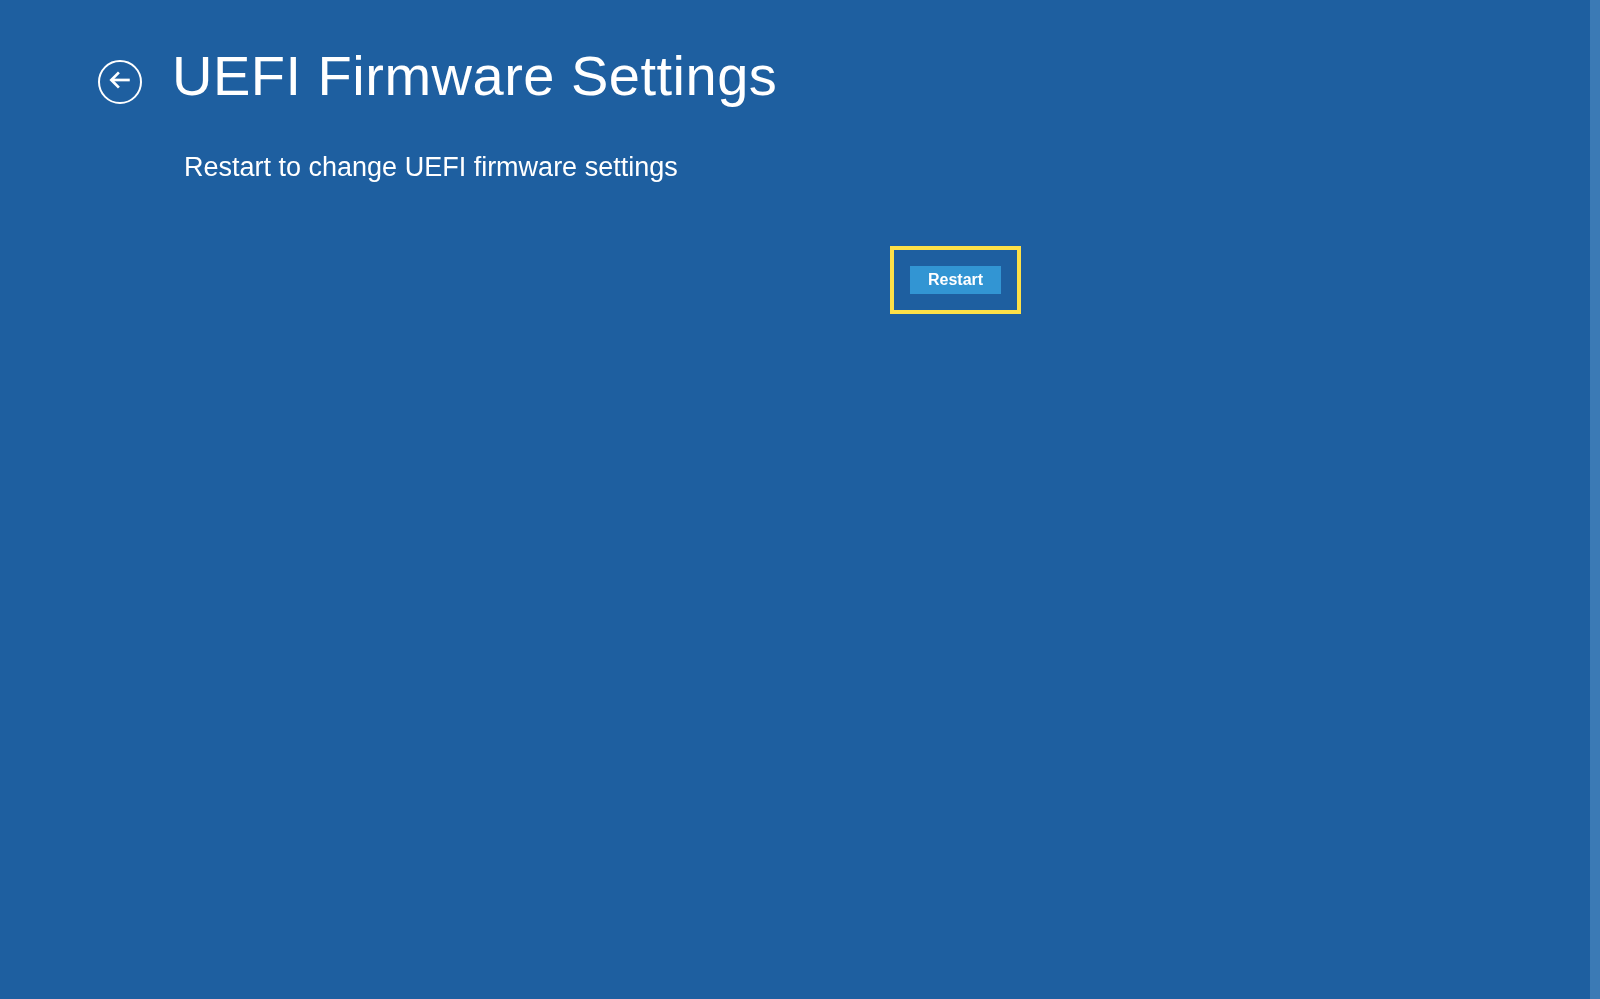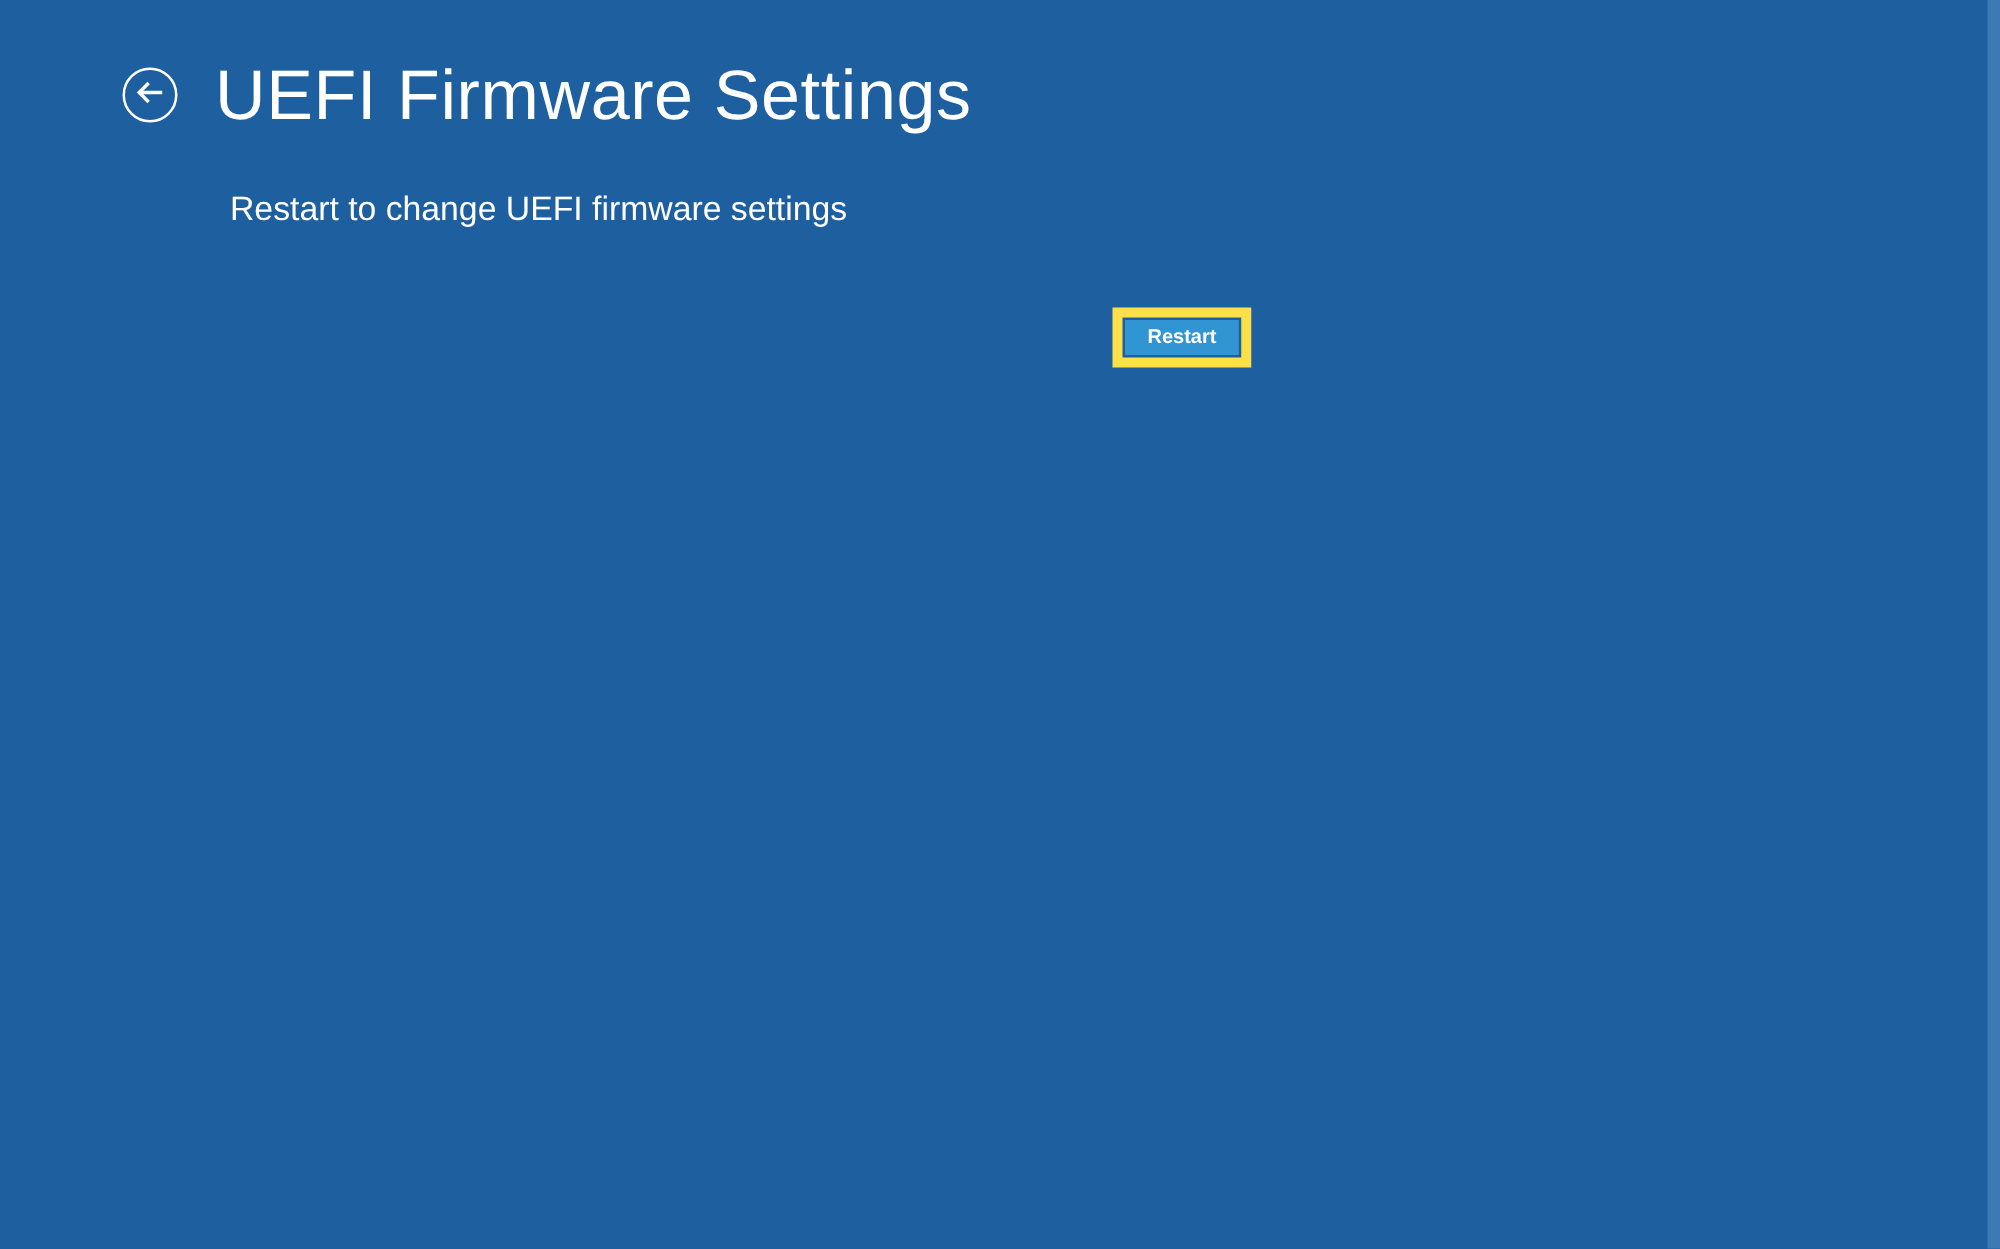--- a/index.html
+++ b/index.html
@@ -22,21 +22,21 @@
       position: absolute;
       top: 0;
       right: 0;
       width: 10px;
       height: 100%;
       background-color: #3b7ab5;
     }
     
     .header {
       display: flex;
-      align-items: center;
+      align-items: flex-end;
       padding-top: 48px;
       padding-left: 98px;
     }
     
     .back-button {
       width: 44px;
       height: 44px;
       border: 2.5px solid #ffffff;
       border-radius: 50%;
       display: flex;
@@ -66,22 +66,22 @@
       font-weight: 300;
     }
     
     .button-container {
       position: absolute;
       left: 890px;
       top: 246px;
     }
     
     .highlight-box {
-      border: 8px solid #fde047;
-      padding: 2px;
+      border: 4px solid #fde047;
+      padding: 16px;
       display: inline-block;
     }
     
     .restart-button {
       background-color: #3295d3;
       color: #ffffff;
       border: none;
       padding: 5px 18px;
       font-size: 16px;
       font-weight: 600;

